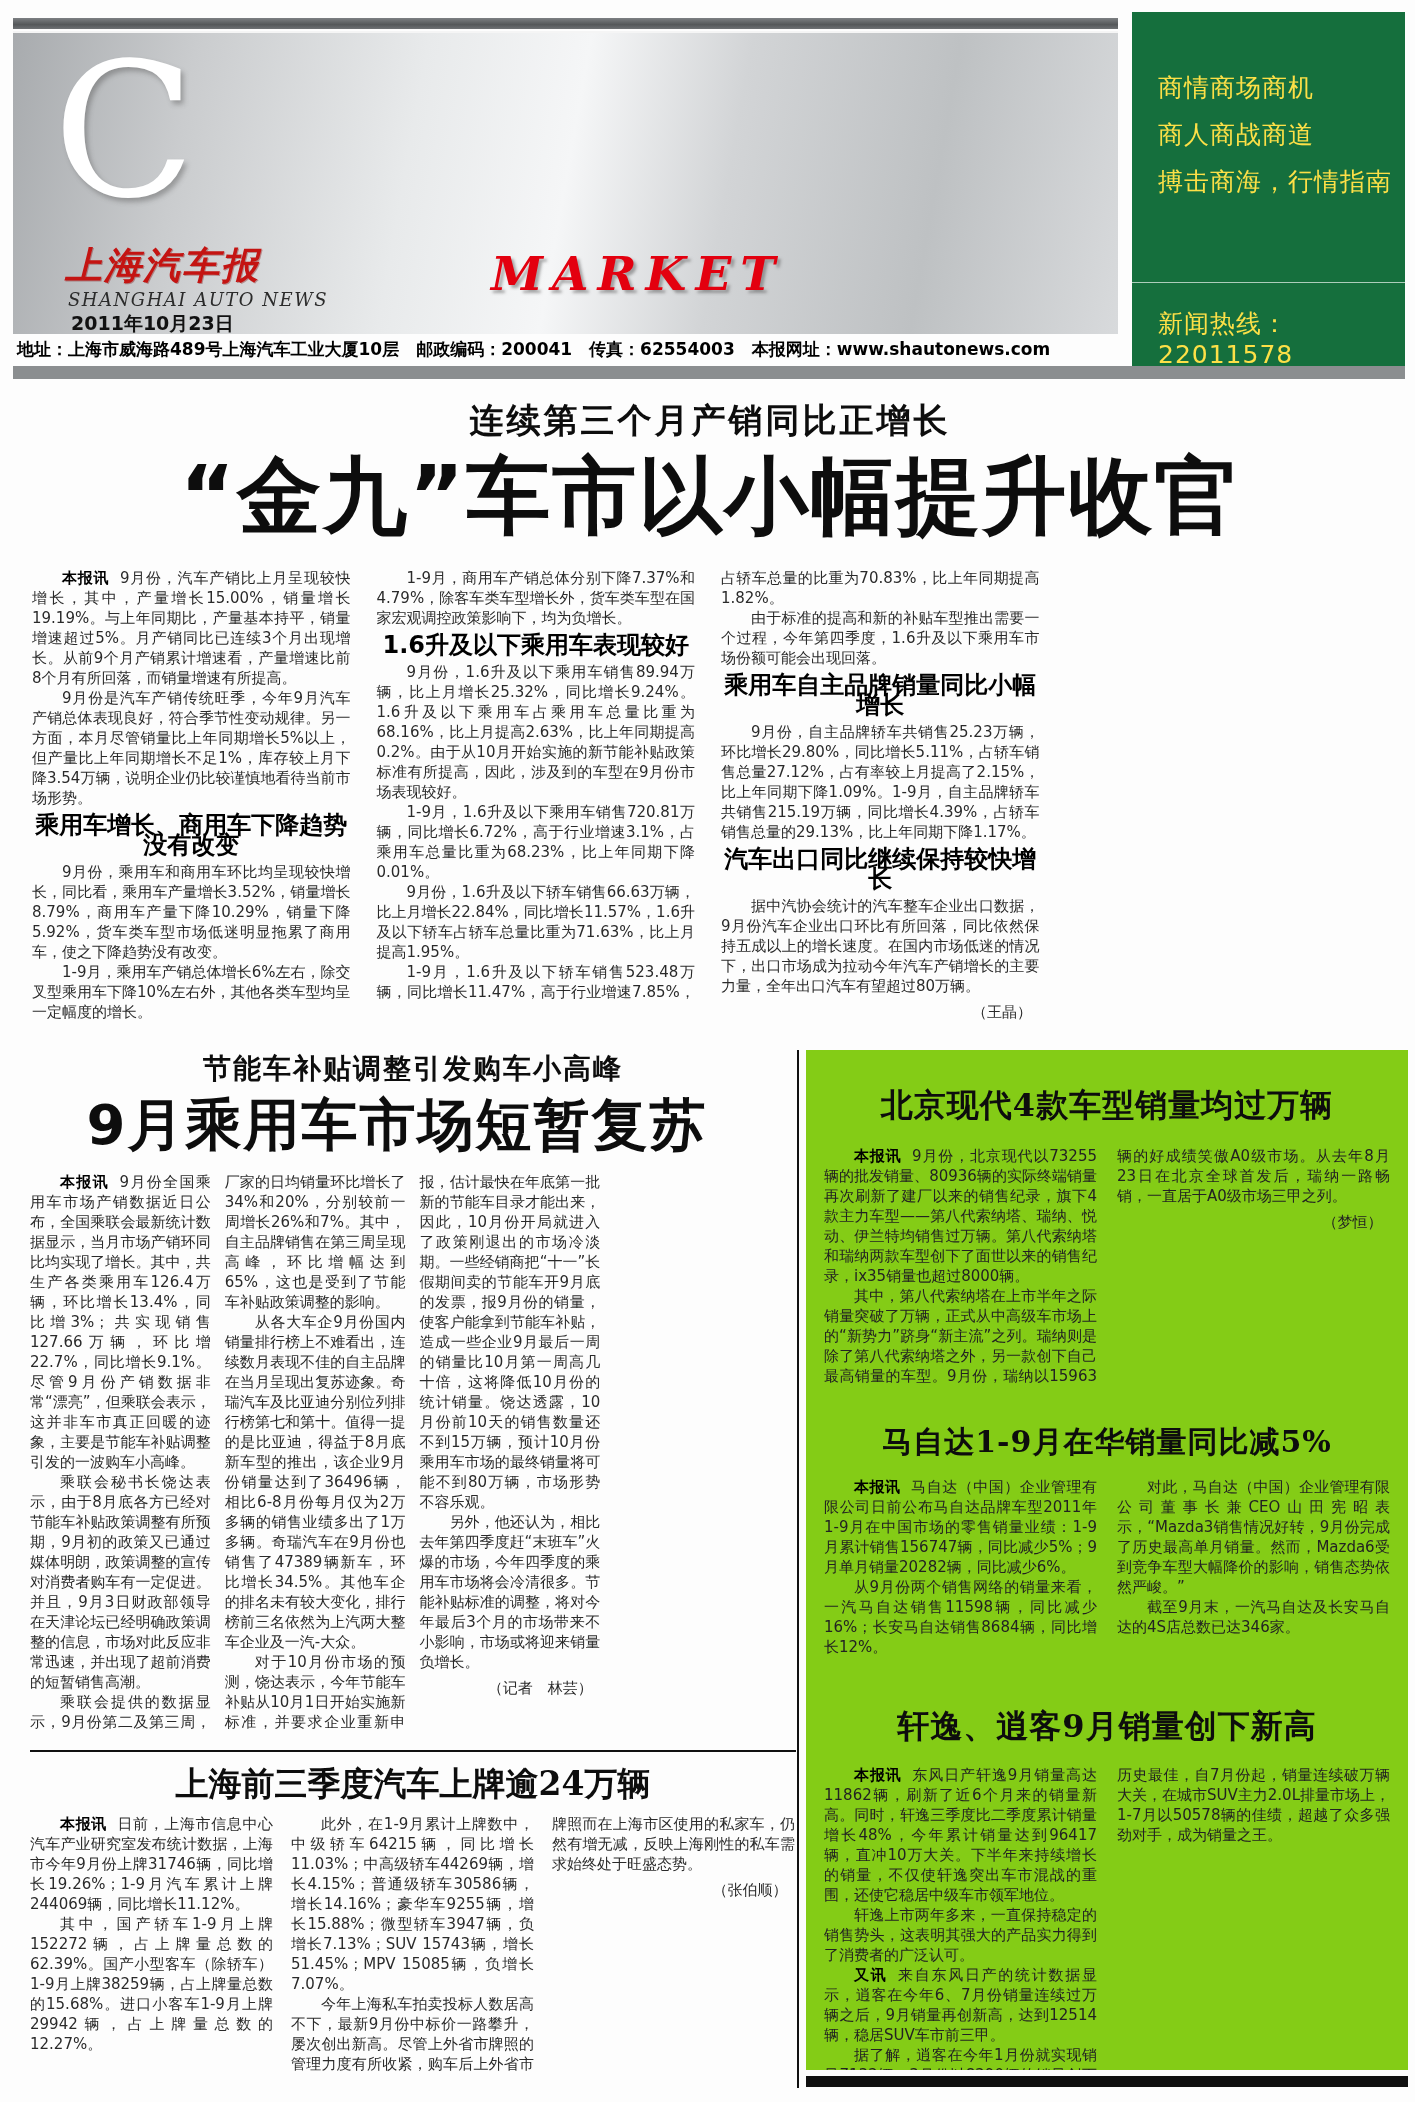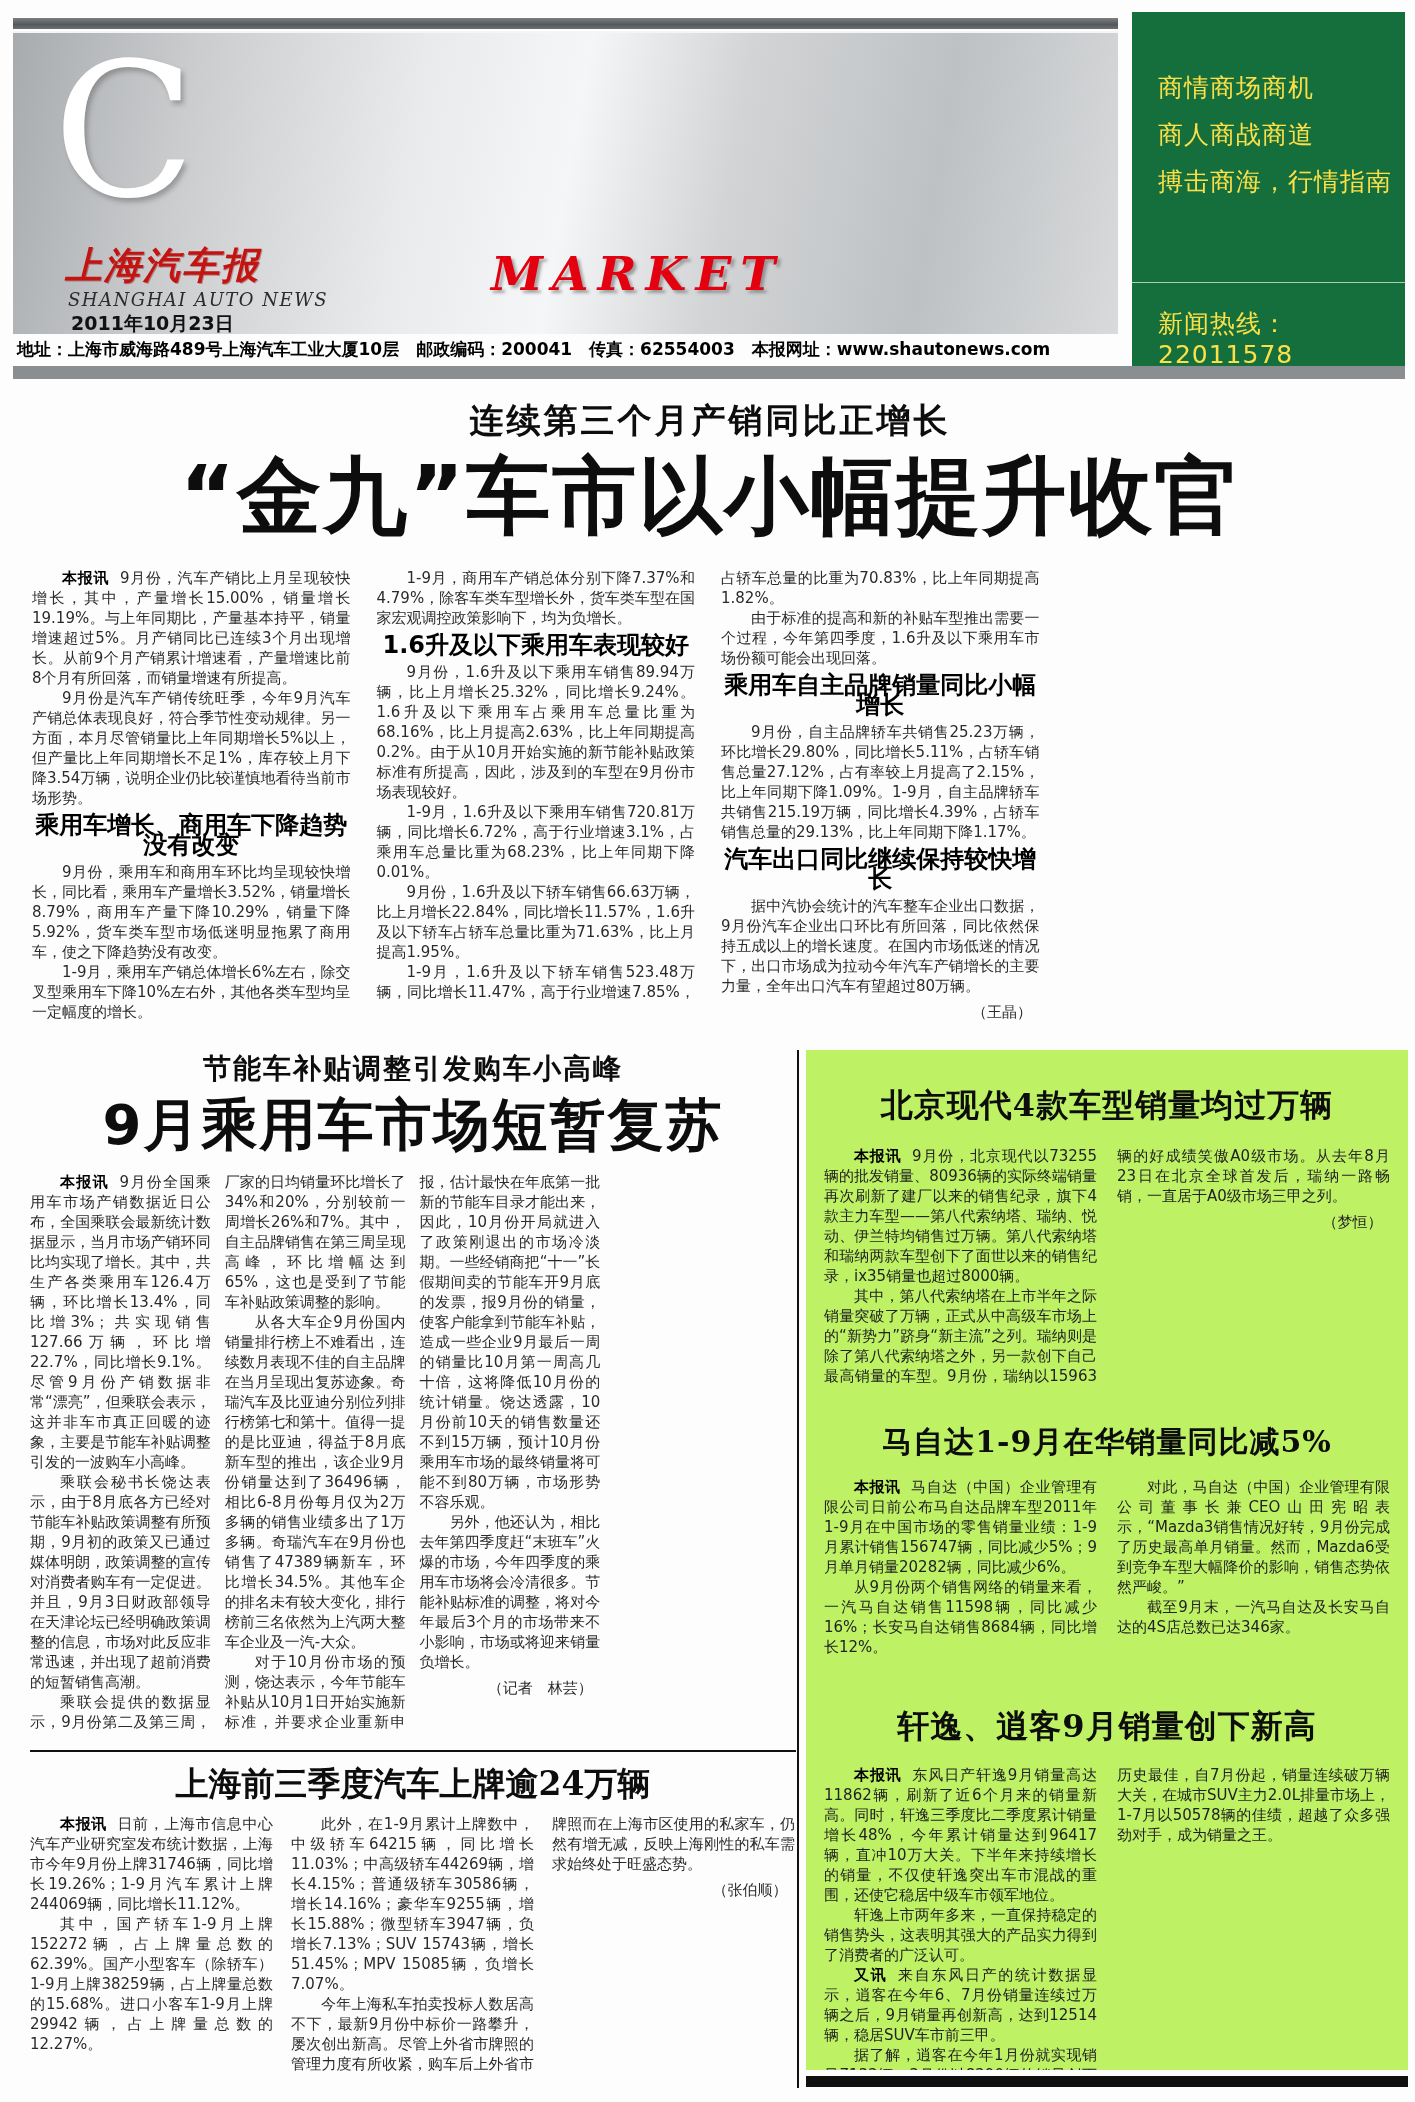--- a/index.html
+++ b/index.html
@@ -49,31 +49,31 @@
   b.lead{font-weight:bold;color:#000;margin-right:.7em;}
   b.lead:empty{margin:0;}
   
   .main-kicker{left:30px;top:398px;width:1360px;font-size:34px;letter-spacing:3px;}
   .main-headline{left:20px;top:446px;width:1380px;font-size:84px;letter-spacing:2px;line-height:1.2;}
   .main-body{left:32px;top:568px;width:1352px;height:470px;column-count:4;column-gap:26px;
     font-size:15px;line-height:20px;}
   .main-body .blk-h{font-size:24px;}
   
   .mid-kicker{left:30px;top:1050px;width:766px;font-size:28px;letter-spacing:2px;}
-  .mid-headline{left:30px;top:1088px;width:766px;font-size:56px;letter-spacing:2px;}
+  .mid-headline{left:14px;top:1088px;width:766px;font-size:56px;letter-spacing:2px;}
   .mid-body{left:30px;top:1172px;width:765px;height:572px;column-count:4;column-gap:14px;
     font-size:15px;line-height:20px;}
   
   .bottom-rule{position:absolute;left:30px;top:1750px;width:766px;height:2px;background:#111;}
   .bottom-headline{position:absolute;left:30px;top:1762px;width:766px;text-align:center;
     font-family:"DejaVu Serif","Liberation Serif",serif;font-weight:bold;font-size:33px;color:#0d0d0d;}
   .bottom-body{left:30px;top:1814px;width:765px;height:278px;column-count:3;column-gap:18px;
     font-size:15px;line-height:20px;}
   
-  .sidebar-box{position:absolute;left:806px;top:1050px;width:602px;height:1020px;background:#bef264;
+  .sidebar-box{position:absolute;left:806px;top:1050px;width:602px;height:1020px;background:#84cc16;
     box-sizing:border-box;padding:12px 18px;overflow:hidden;}
   .sb-title{text-align:center;font-family:"DejaVu Serif","Liberation Serif",serif;font-weight:bold;
     color:#0d0d0d;letter-spacing:1px;}
   .sb-title-1{font-size:32px;margin-top:22px;}
   .sb-title-2{font-size:30px;margin-top:26px;}
   .sb-title-3{font-size:32px;margin-top:28px;}
   .sb-body{position:relative;column-count:2;column-gap:20px;column-fill:auto;overflow:hidden;
     text-align:justify;font-size:15px;line-height:20px;color:#222;}
   .sb-body-1{height:250px;margin-top:18px;}
   .sb-body-2{height:200px;margin-top:14px;}

